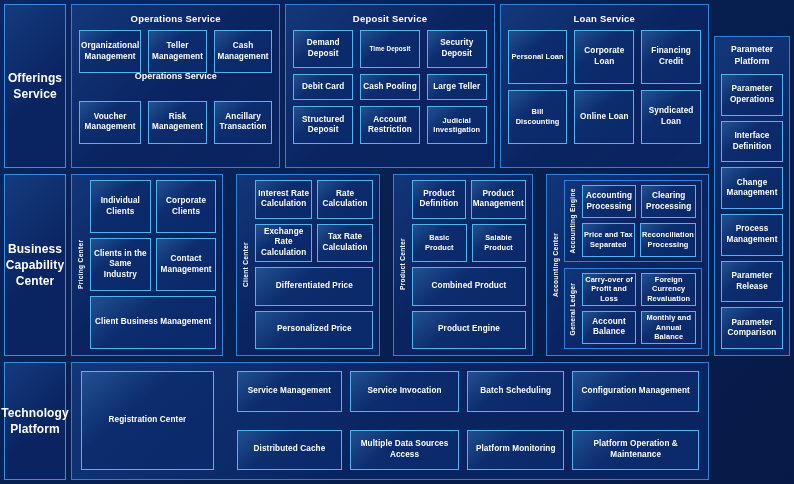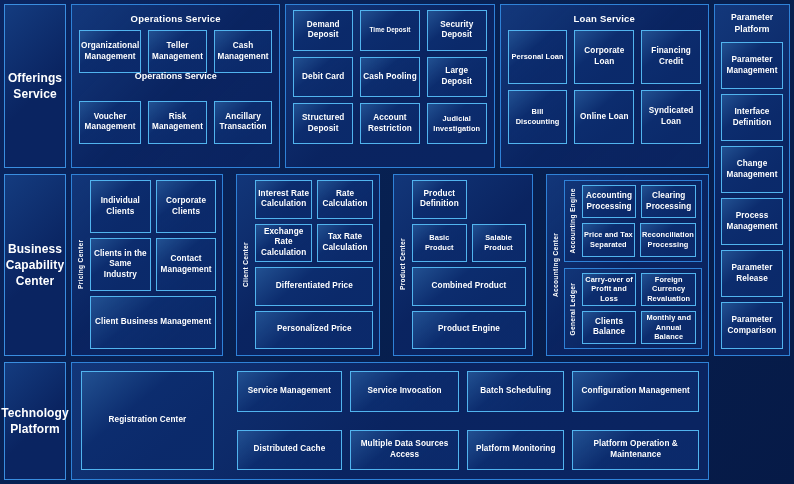--- a/index.html
+++ b/index.html
@@ -290,27 +290,28 @@
 
               <div class="mid-label">Operations Service</div>
 
               <div class="leaf">Voucher Management</div>
               <div class="leaf">Risk Management</div>
               <div class="leaf">Ancillary Transaction</div>
             </div>
           </div>
 
           <div class="group">
+            <div class="group-title">Deposit Service</div>
             <div class="group-grid">
               <div class="leaf">Demand Deposit</div>
               <div class="leaf small">Time Deposit</div>
               <div class="leaf">Security Deposit</div>
               <div class="leaf">Debit Card</div>
               <div class="leaf">Cash Pooling</div>
-              <div class="leaf">Large Deposit</div>
+              <div class="leaf">Large Teller</div>
               <div class="leaf">Structured Deposit</div>
               <div class="leaf">Account Restriction</div>
               <div class="leaf tiny">Judicial Investigation</div>
             </div>
           </div>
 
           <div class="group">
             <div class="group-title">Loan Service</div>
             <div class="group-grid">
               <div class="leaf tiny">Personal Loan</div>
@@ -365,20 +366,21 @@
                 <div class="leaf">Personalized Price</div>
               </div>
             </div>
           </div>
 
           <div class="vcol c-product">
             <div class="vlabel">Product Center</div>
             <div class="vbody">
               <div class="pair">
                 <div class="leaf">Product Definition</div>
+                <div class="leaf">Product Management</div>
               </div>
               <div class="pair">
                 <div class="leaf tiny">Basic Product</div>
                 <div class="leaf tiny">Salable Product</div>
               </div>
               <div class="full">
                 <div class="leaf">Combined Product</div>
               </div>
               <div class="full">
                 <div class="leaf">Product Engine</div>
@@ -406,21 +408,21 @@
               </div>
 
               <div class="sub">
                 <div class="vlabel">General Ledger</div>
                 <div class="vbody">
                   <div class="pair">
                     <div class="leaf tiny">Carry-over of Profit and Loss</div>
                     <div class="leaf tiny">Foreign Currency Revaluation</div>
                   </div>
                   <div class="pair">
-                    <div class="leaf">Clients Balance</div>
+                    <div class="leaf">Account Balance</div>
                     <div class="leaf tiny">Monthly and Annual Balance</div>
                   </div>
                 </div>
               </div>
 
             </div>
           </div>
 
         </div>
       </div>
@@ -442,23 +444,23 @@
             <div class="leaf">Distributed Cache</div>
             <div class="leaf">Multiple Data Sources Access</div>
             <div class="leaf">Platform Monitoring</div>
             <div class="leaf">Platform Operation &amp; Maintenance</div>
           </div>
         </div>
       </div>
 
     </div>
 
-    <div class="sidebar" style="margin-bottom:124px;">
+    <div class="sidebar" style="margin-bottom:124px;margin-top:32px;">
       <div class="sidebar-title">Parameter Platform</div>
-      <div class="leaf">Parameter Management</div>
+      <div class="leaf">Parameter Operations</div>
       <div class="leaf">Interface Definition</div>
       <div class="leaf">Change Management</div>
       <div class="leaf">Process Management</div>
       <div class="leaf">Parameter Release</div>
       <div class="leaf">Parameter Comparison</div>
     </div>
 
   </div>
 </div>
 

